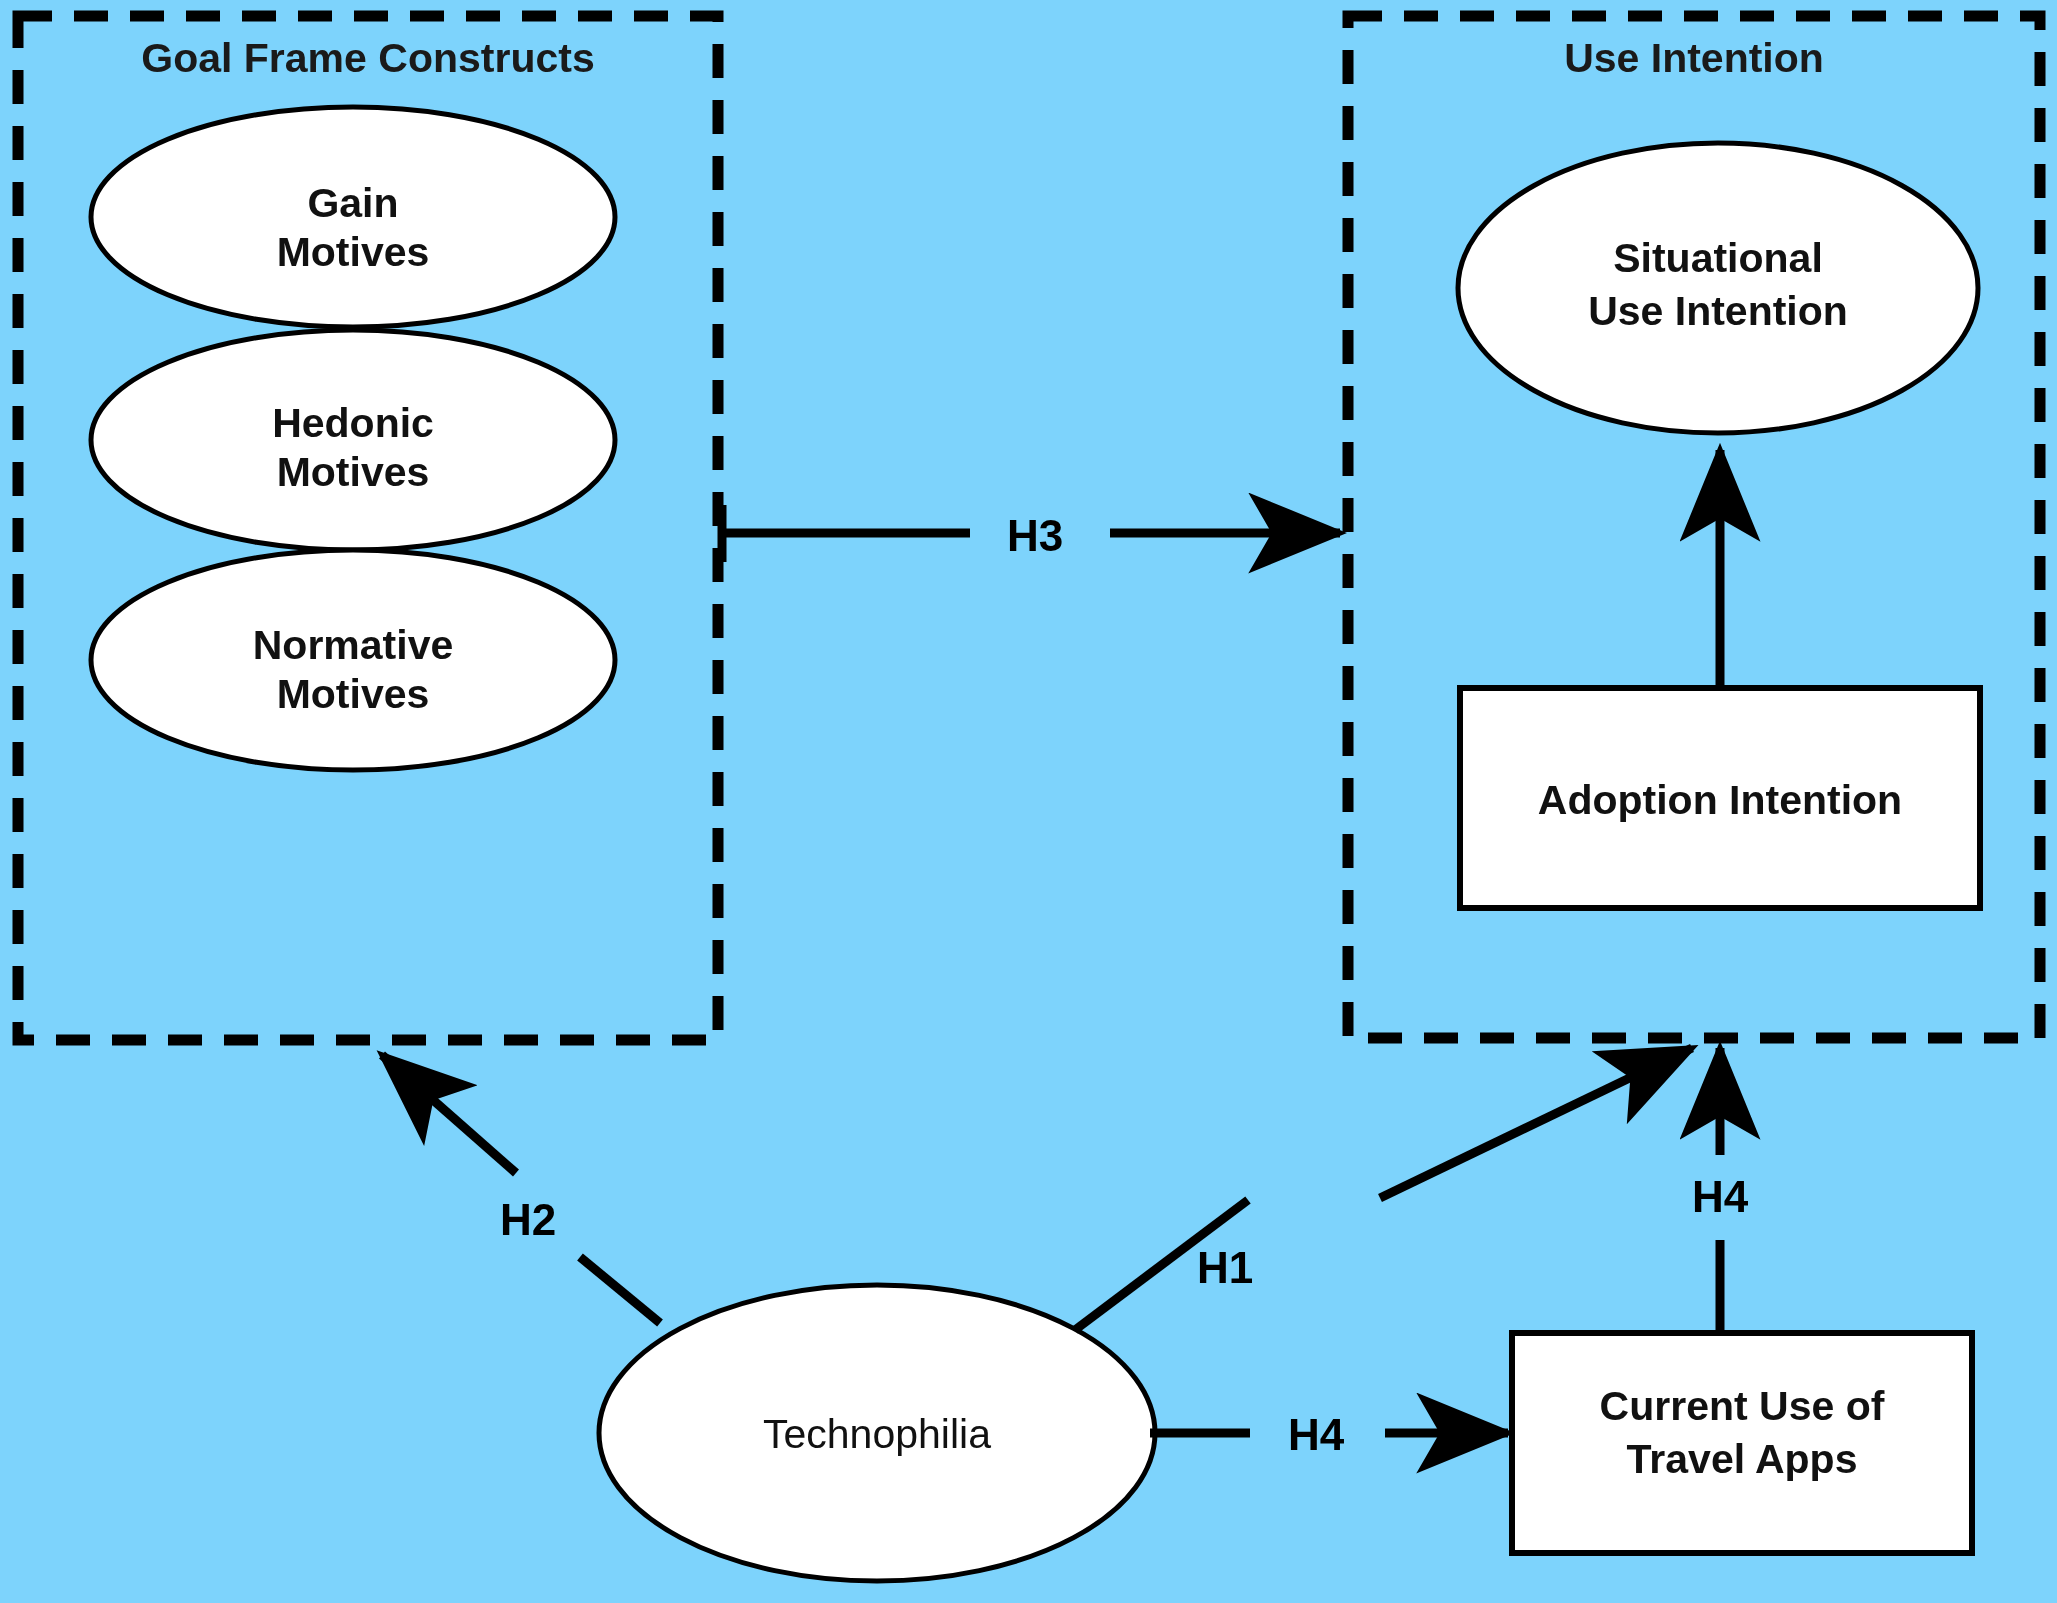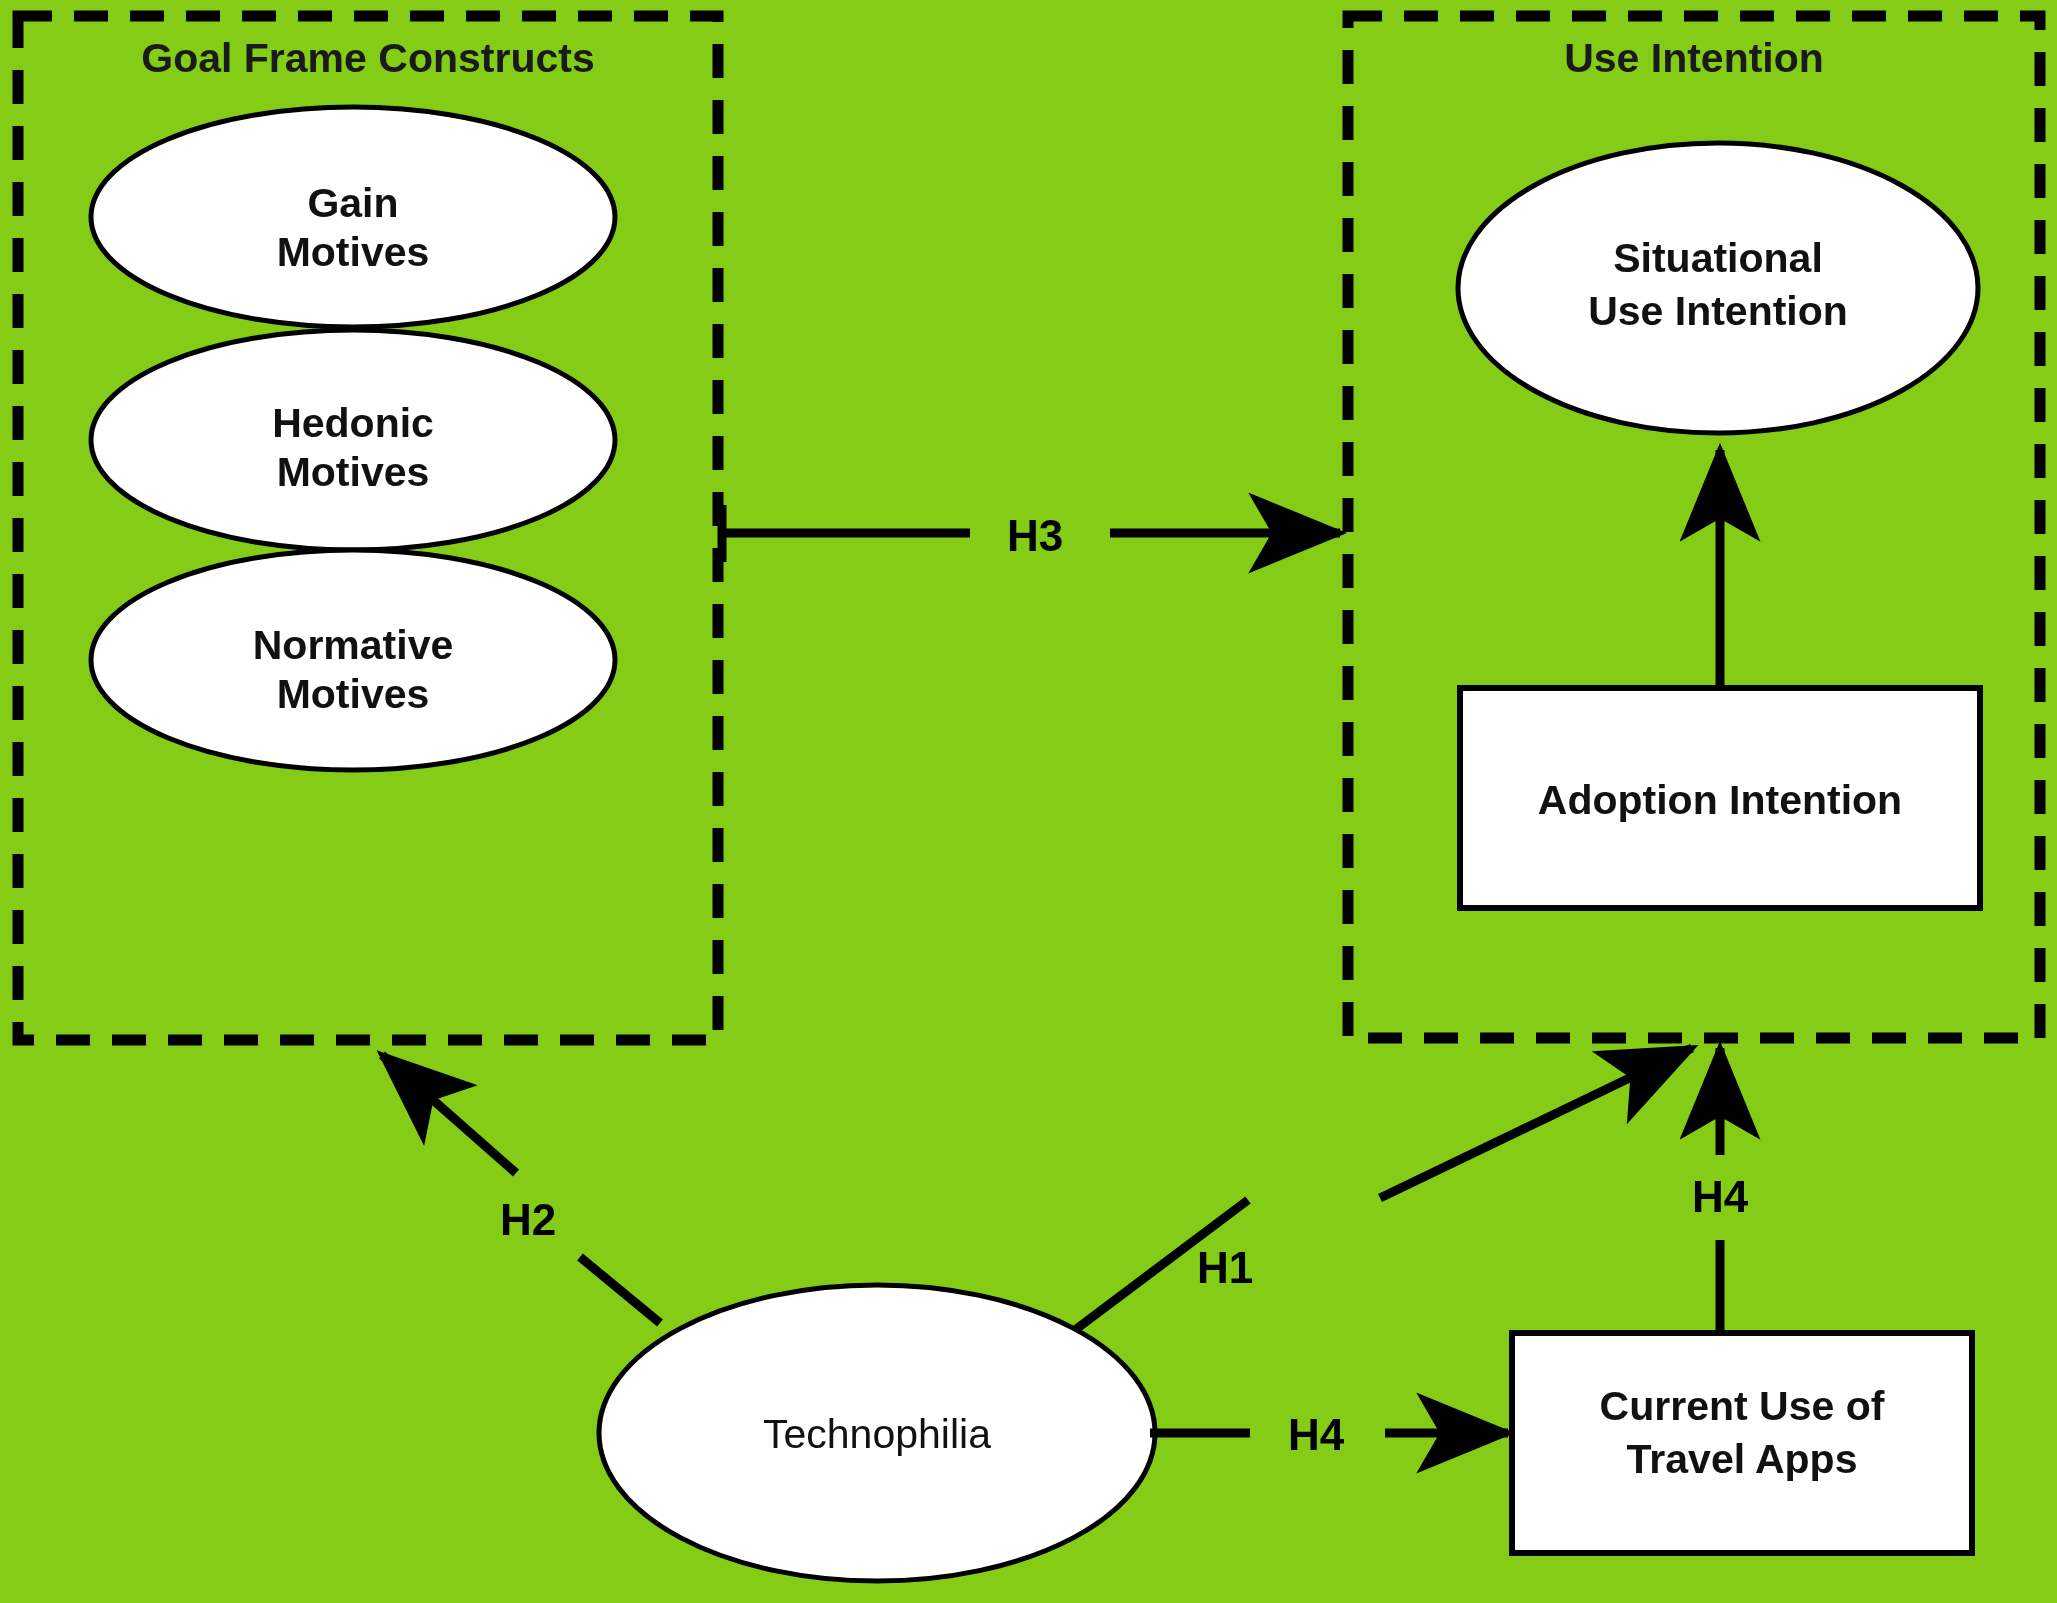--- a/index.html
+++ b/index.html
@@ -10,21 +10,21 @@
   body {
     width: 2057px;
     height: 1603px;
     font-family: "Liberation Sans", sans-serif;
     overflow: hidden;
   }
   #diagram-root {
     position: relative;
     width: 2057px;
     height: 1603px;
-    background: #84cc16;
+    background: #7dd3fc;
   }
   svg.diagram-canvas {
     display: block;
     width: 2057px;
     height: 1603px;
   }
   .group-title {
     font-family: "Liberation Sans", sans-serif;
     font-weight: bold;
     font-size: 41px;

